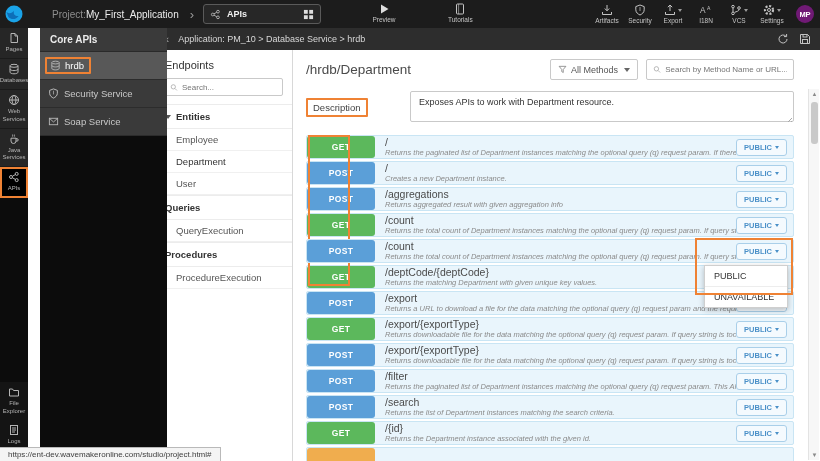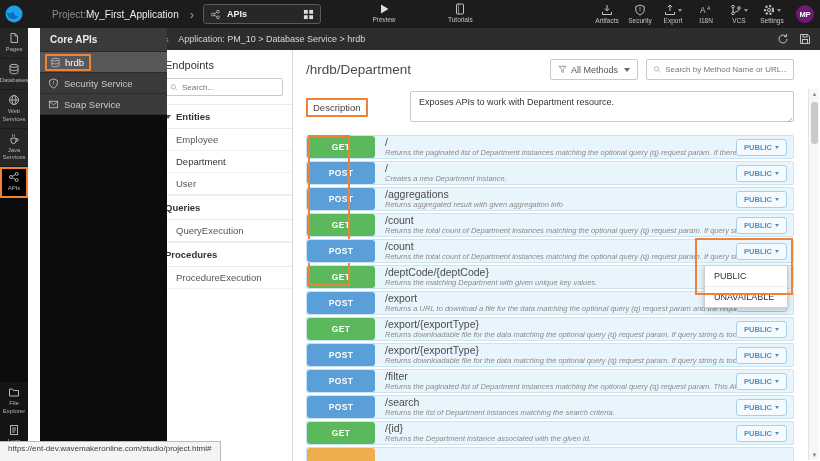--- a/index.html
+++ b/index.html
@@ -32,21 +32,21 @@
   .rail-item .ri { width:12px; height:12px; display:inline-flex; }
   .rail-item .rl { font-size:6px; color:#b5b5b5; text-align:center; line-height:1.2; padding:0 1px; }
   .rail-item.active { background:#000; outline:2px solid #ef8234; outline-offset:-2px; }
   .rail-bottom .rail-item { background:#141414; border-bottom:none; }
   .rail-spacer { flex:1; background:#0c0c0c; }
   .rail-dots { color:#6a6a6a; font-size:8px; text-align:center; letter-spacing:1px; padding-bottom:2px; background:#141414; }
 
   
   .core { position:absolute; left:40px; top:28px; width:127px; bottom:0; background:#0c0c0c; z-index:15; }
   .core-header { height:24px; line-height:24px; background:#3a3a3a; color:#ececec; font-size:10px; font-weight:bold; padding-left:10px; border-bottom:1px solid #2a2a2a; }
-  .core-item { height:21px; background:#3a3a3a; color:#c9c9c9; font-size:9.5px; display:flex; align-items:center; padding-left:8px; border-bottom:1px solid #2c2c2c; }
+  .core-item { height:28px; background:#3a3a3a; color:#c9c9c9; font-size:9.5px; display:flex; align-items:center; padding-left:8px; border-bottom:1px solid #2c2c2c; }
   .core-item .ci { width:11px; height:11px; display:inline-flex; margin-right:5px; }
   .core-item.active { background:#585858; color:#fff; }
   .ann-inline { display:inline-flex; align-items:center; border:2px solid #ef8234; padding:1px 5px 1px 3px; margin-left:-3px; border-radius:1px; }
   .ann-inline .ci { margin-right:4px; }
 
   
   .appbar { position:absolute; left:155px; top:28px; right:0; height:22px; background:#2d2d2d; display:flex; align-items:center; color:#d8d8d8; font-size:9px; z-index:10; }
   .appbar .collapse { color:#a8a8a8; font-size:11px; margin:0 9px 1px 8px; }
   .appbar .bc-icons { margin-left:auto; display:flex; align-items:center; gap:10px; margin-right:9px; }
   .appbar .bc-icons .ic { width:12px; height:12px; display:inline-flex; }
@@ -100,21 +100,21 @@
   .ann-dropdown { position:absolute; right:0px; top:-2px; width:98px; height:57px; border:2px solid #ef8234; z-index:60; pointer-events:none; }
 
   
   .m-scroll { position:absolute; right:1px; top:39px; bottom:1px; width:11px; background:#f7f7f7; border-left:1px solid #e3e3e3; z-index:40; }
   .m-scroll .arr { position:absolute; left:0; width:11px; height:10px; display:flex; align-items:center; justify-content:center; color:#8a8a8a; font-size:6px; }
   .m-scroll .arr.up { top:0; }
   .m-scroll .arr.dn { bottom:0; }
   .m-scroll .thumb { position:absolute; left:2px; top:13px; width:7px; height:42px; background:#c9c9c9; border-radius:3px; }
 
   
-  .statusbar { position:absolute; left:0; bottom:0; height:20px; background:#f4f4f4; border-top:1px solid #b9b9b9; border-right:1px solid #b9b9b9; padding:0 8px; font-size:8px; color:#3c3c3c; line-height:13px; z-index:70; white-space:nowrap; }
+  .statusbar { position:absolute; left:0; bottom:0; height:14px; background:#f4f4f4; border-top:1px solid #b9b9b9; border-right:1px solid #b9b9b9; padding:0 8px; font-size:8px; color:#3c3c3c; line-height:13px; z-index:70; white-space:nowrap; }
 
   svg { width:100%; height:100%; display:block; }
 </style>
 </head>
 <body>
 
 <div class="topbar">
   <span class="logo">
       <svg viewBox="0 0 20 20">
         <circle cx="10" cy="10" r="8.5" fill="#1aa3e8"></circle>

